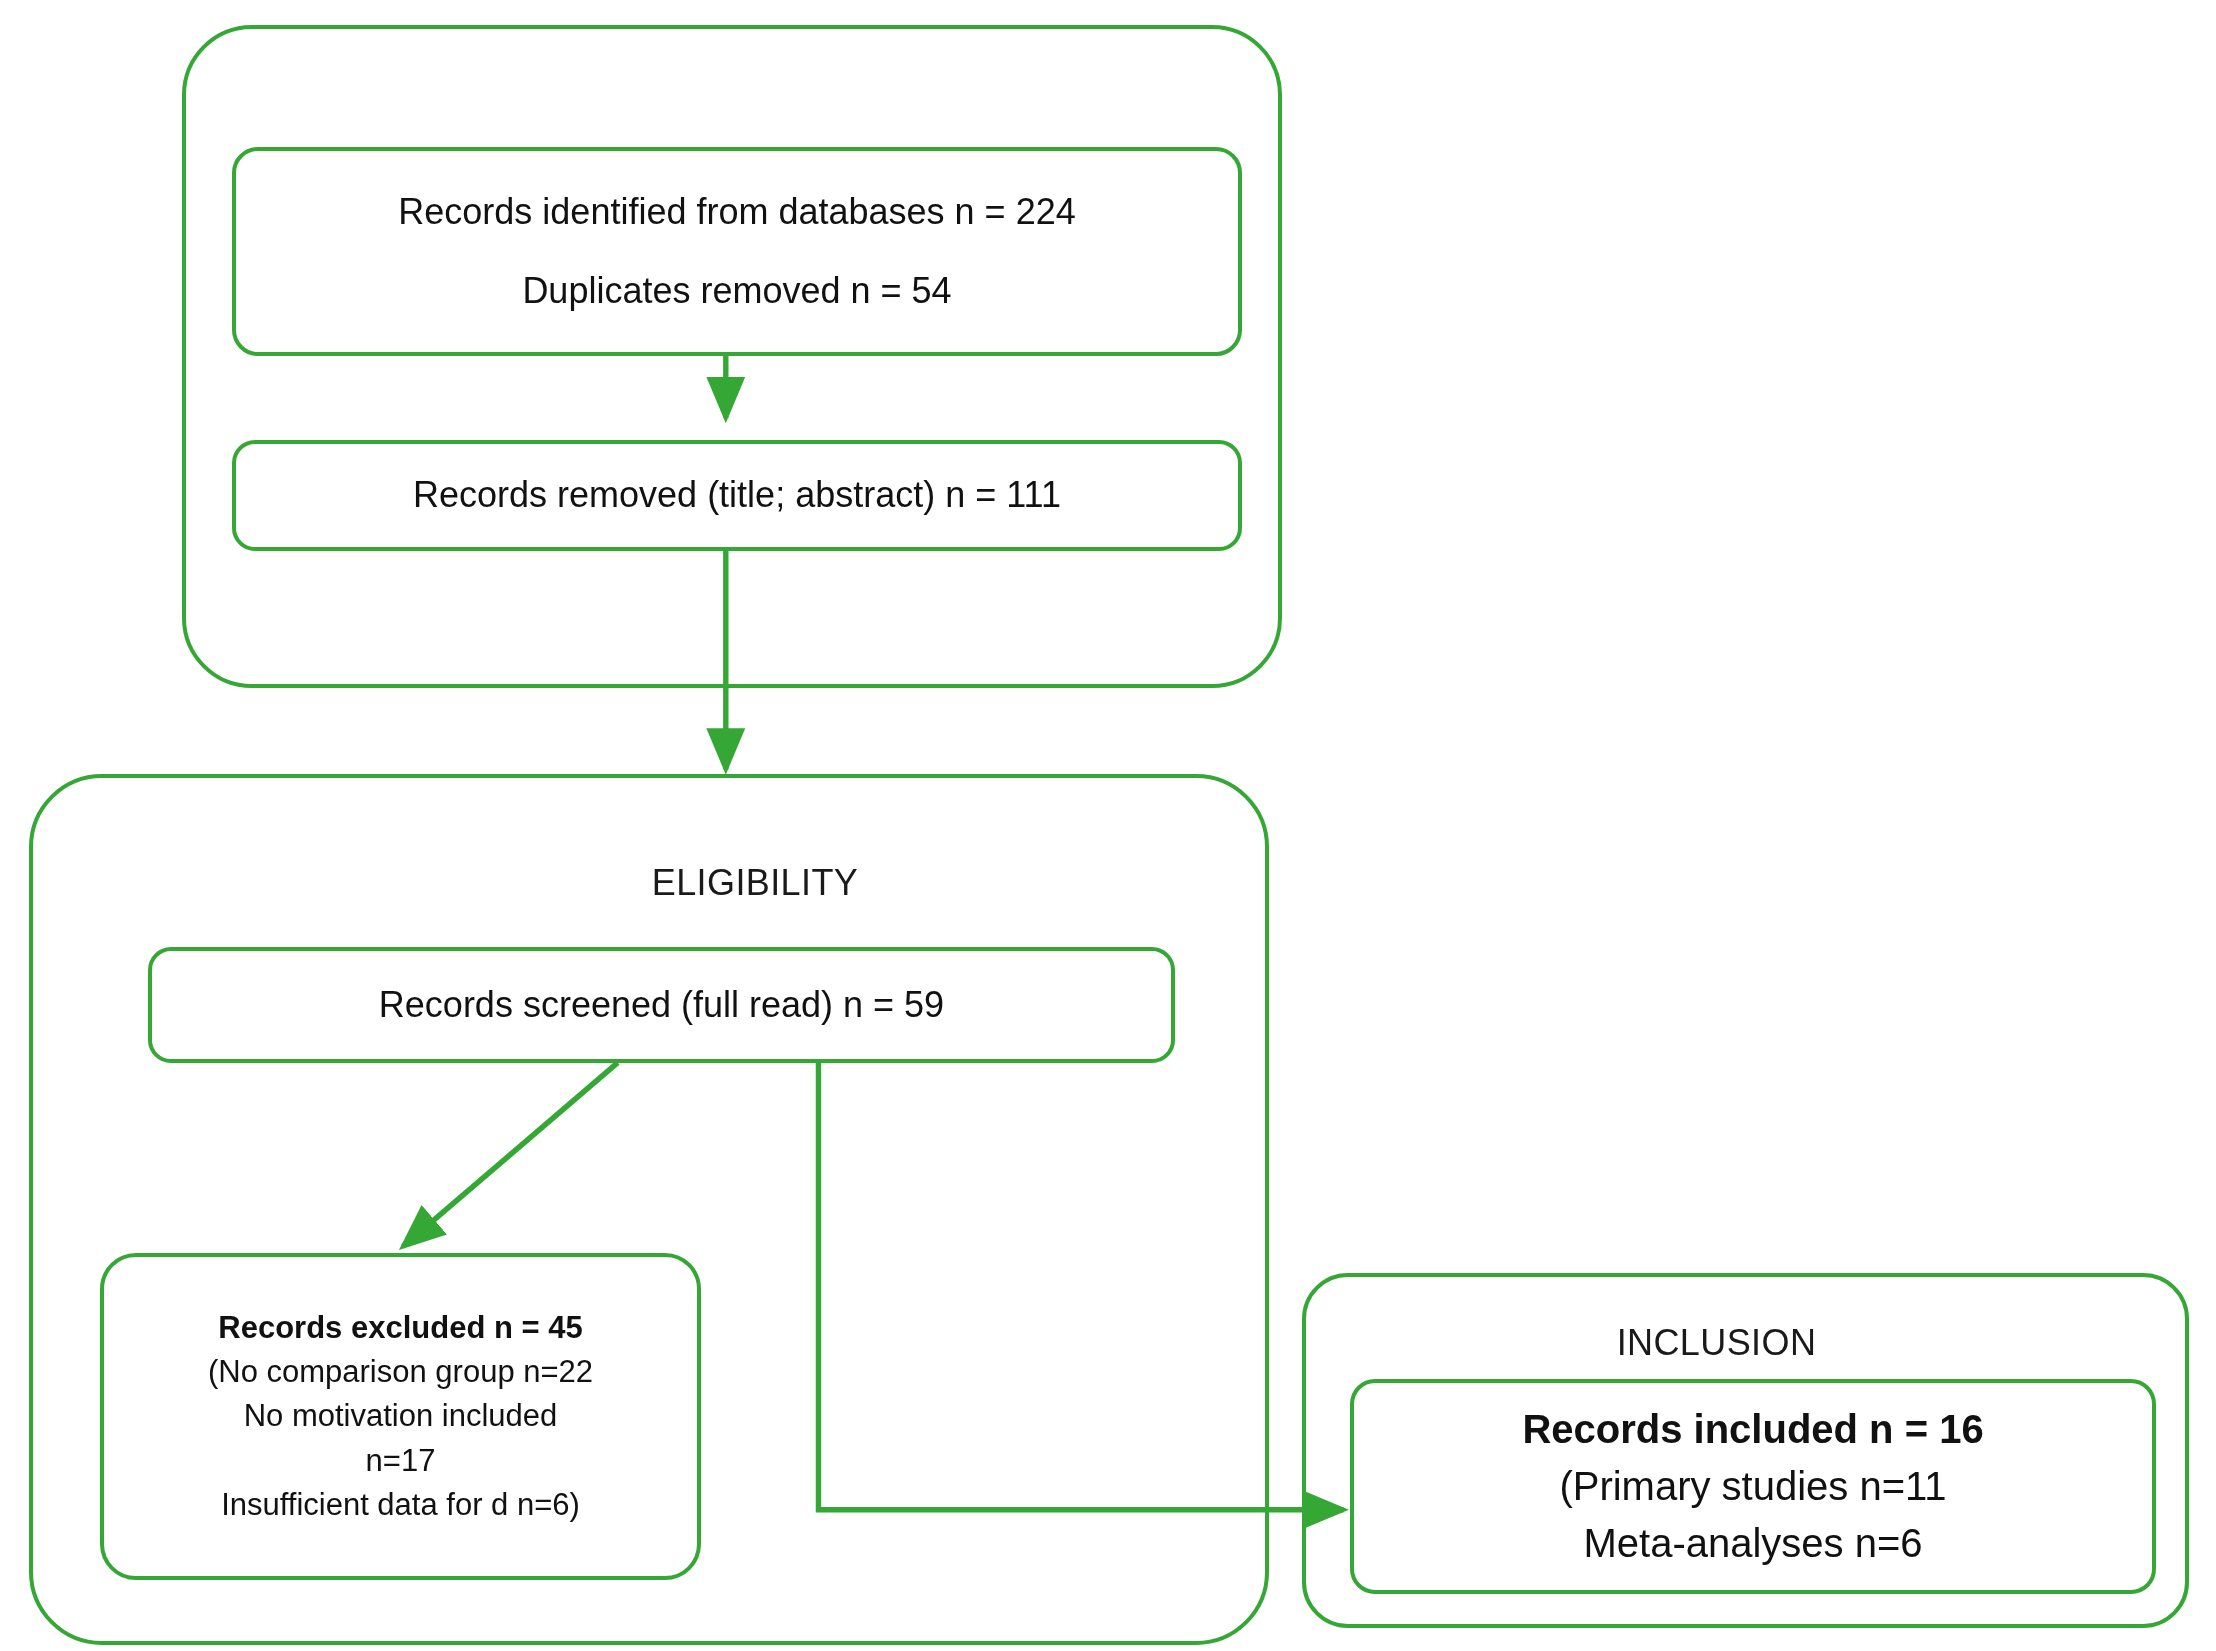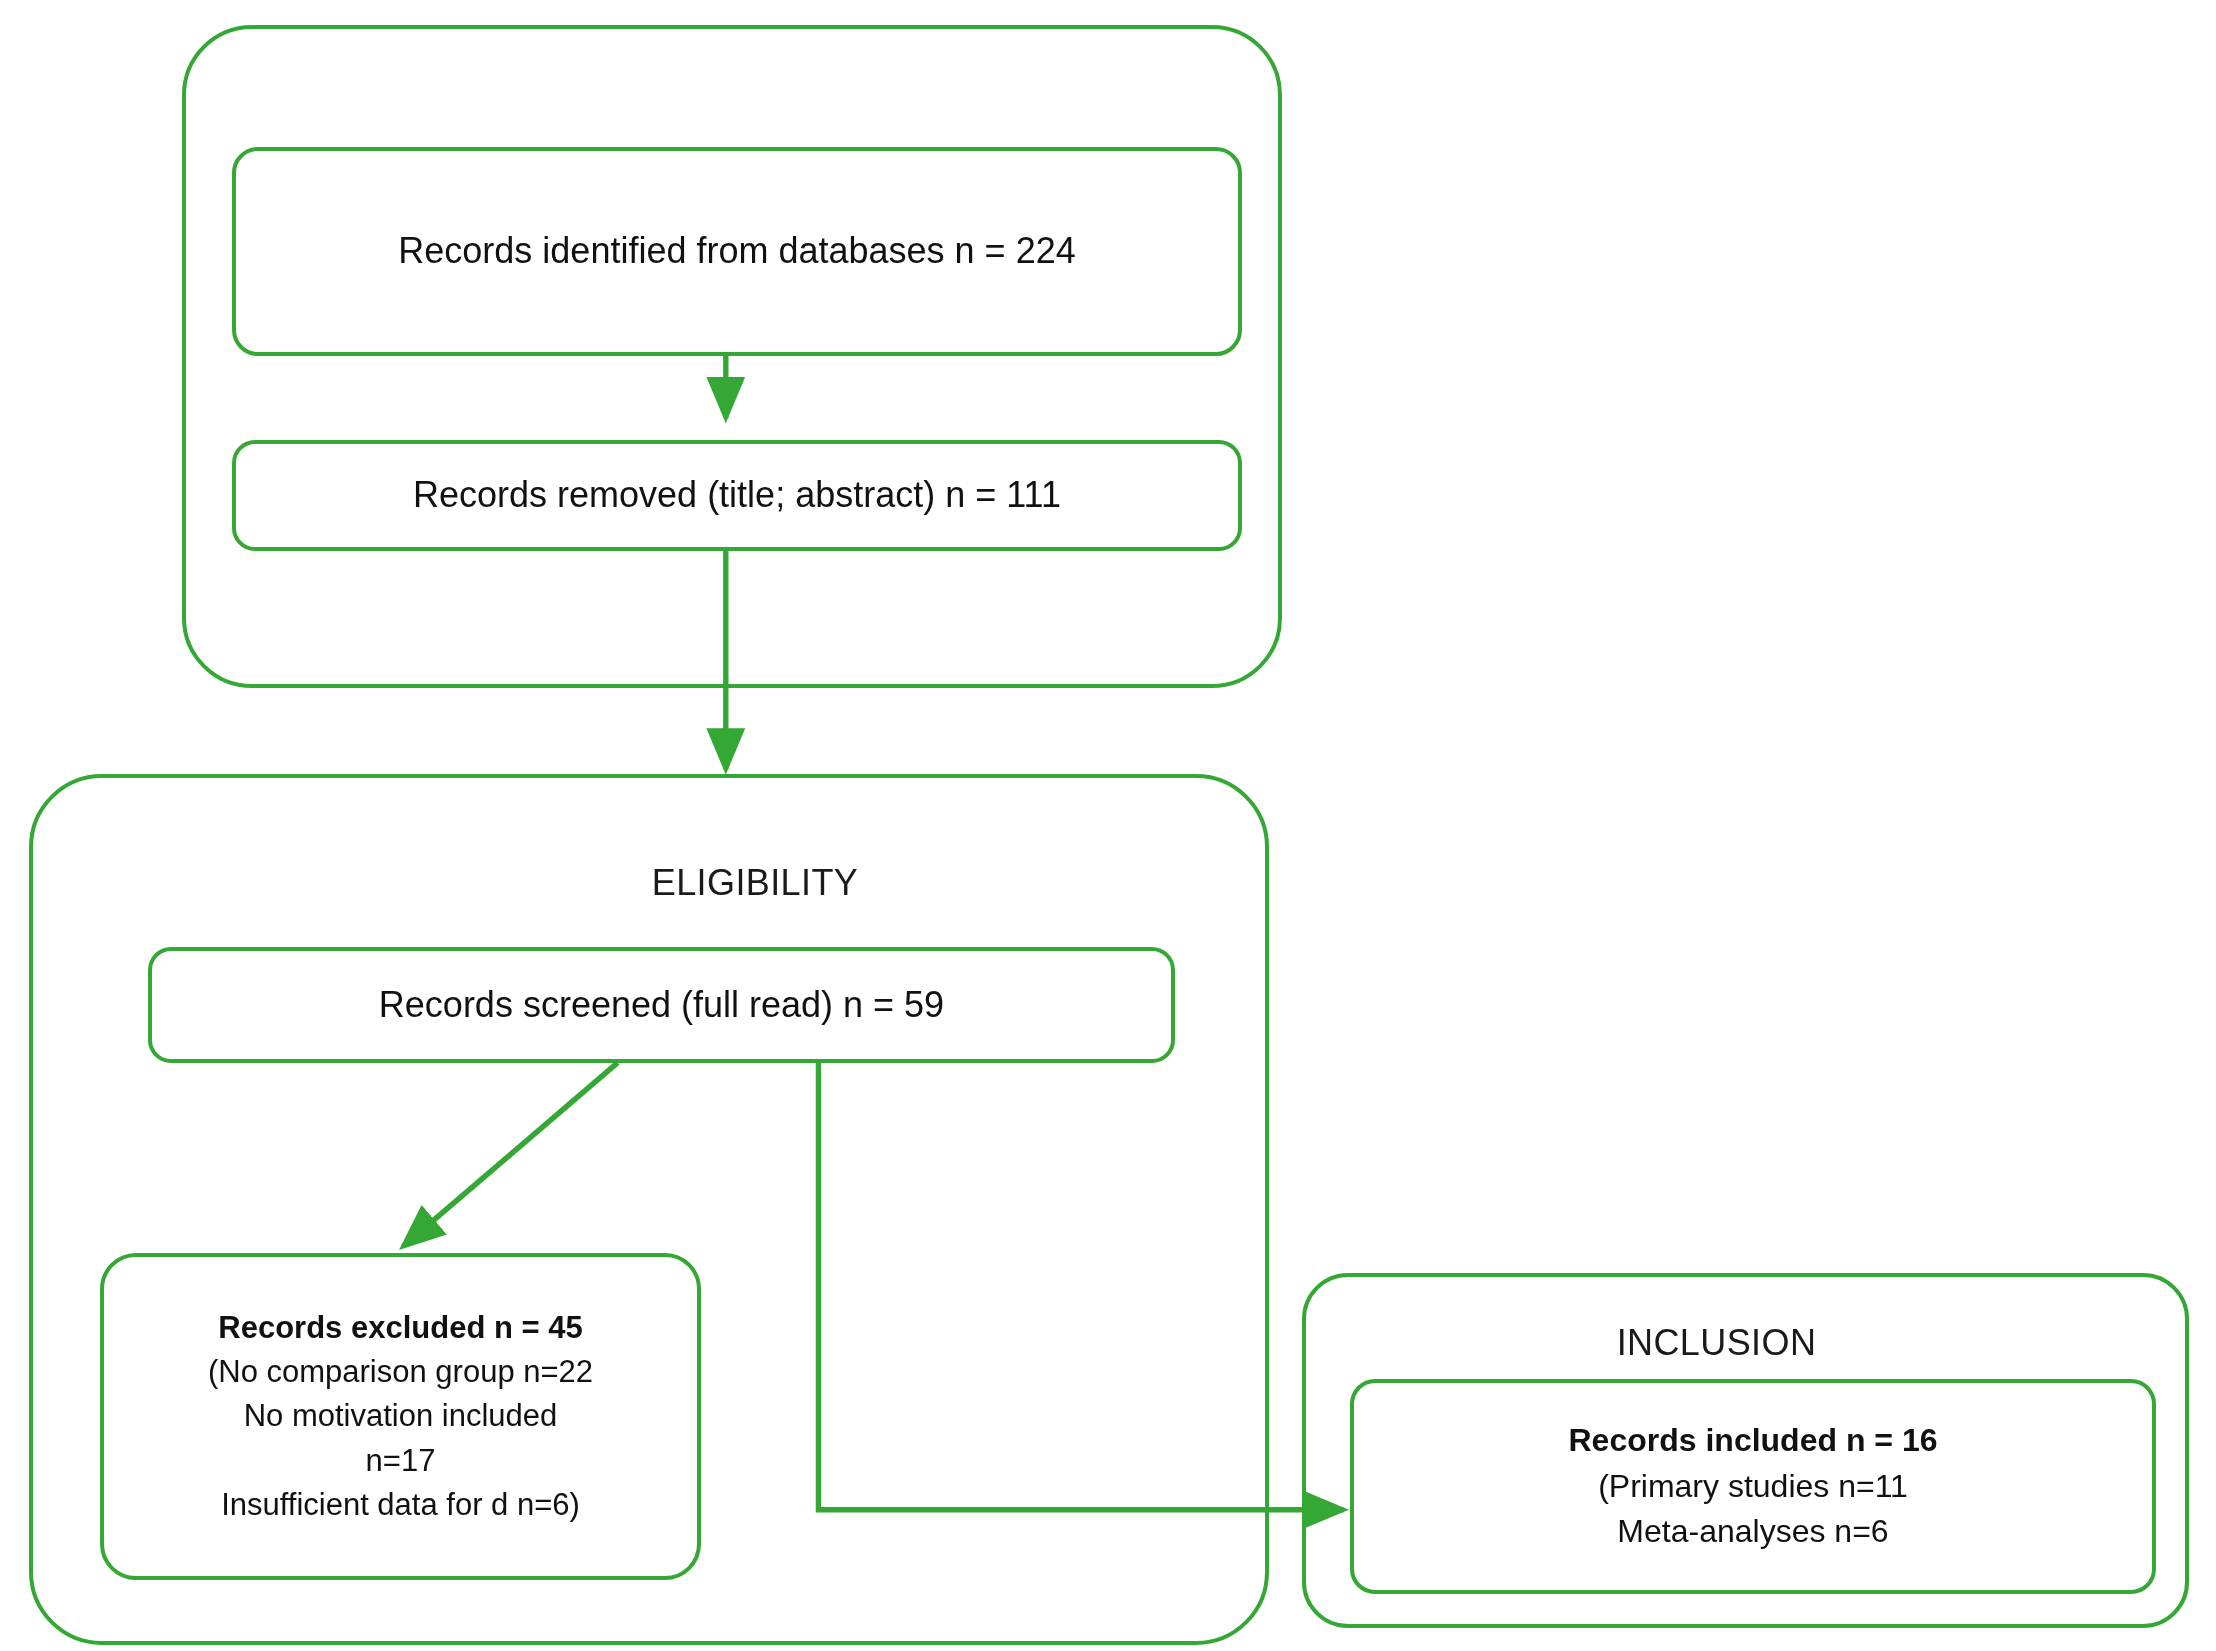--- a/index.html
+++ b/index.html
@@ -117,21 +117,21 @@
   }
   #box-excluded .node-line { font-size: 31px; line-height: 1.42; }
 
   #box-included {
     left: 1350px;
     top: 1379px;
     width: 806px;
     height: 215px;
     border-radius: 25px;
   }
-  #box-included .node-line { font-size: 32px; line-height: 1.42; }
+  #box-included .node-line { font-size: 40px; line-height: 1.42; }
 
   
   #connectors {
     position: absolute;
     left: 0;
     top: 0;
     width: 2216px;
     height: 1652px;
     pointer-events: none;
   }
@@ -155,20 +155,21 @@
     <line x1="800" y1="1376" x2="522" y2="1614" stroke="#35a735" stroke-width="7" marker-end="url(#arrowhead)"></line>
 
     <path d="M1060,1376 L1060,1955 L1740,1955" fill="none" stroke="#35a735" stroke-width="7" marker-end="url(#arrowhead)"></path>
   </svg>
 
   <div class="phase-container" id="phase-identification"></div>
 
 
   <div class="node-box" id="box-identified">
     <div class="node-line">Records identified from databases n = 224</div>
+    <div class="node-line">Duplicates removed n = 54</div>
   </div>
 
   <div class="node-box" id="box-removed">
     <div class="node-line">Records removed (title; abstract) n = 111</div>
   </div>
 
   <div class="phase-container" id="phase-eligibility"></div>
 
   <div class="phase-title" id="title-eligibility">ELIGIBILITY</div>
 

